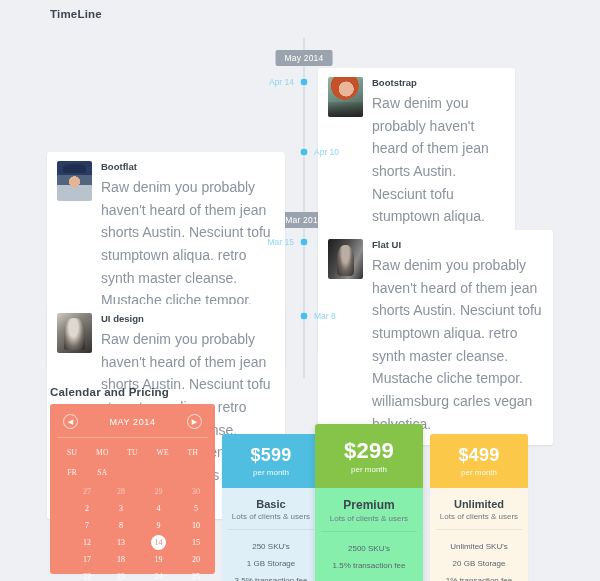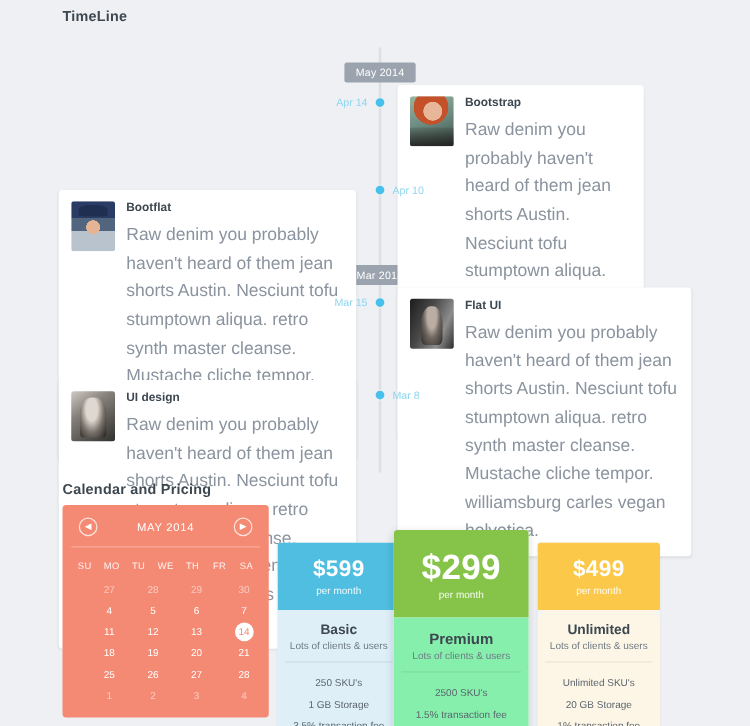--- a/index.html
+++ b/index.html
@@ -120,21 +120,21 @@
   }
   .cal-nav {
     width: 15px; height: 15px; border-radius: 50%;
     border: 1px solid rgba(255,255,255,.75);
     display: flex; align-items: center; justify-content: center;
     font-size: 7px; line-height: 1; color: #fff;
     cursor: pointer;
     flex: 0 0 15px;
   }
   .cal-month { font-size: 9px; letter-spacing: .6px; color: #fff; text-align: center; }
-  .cal-grid { display: grid; grid-template-columns: repeat(7, 1fr); }
+  .cal-grid { display: grid; grid-template-columns: repeat(5, 1fr); font-family: Liberation Serif, serif; }
   .cal-dow {
     font-size: 7.5px; text-align: center; padding: 5px 0 6px 0;
     color: rgba(255,255,255,.9); letter-spacing: .3px;
   }
   .cal-day {
     font-size: 8px; text-align: center; padding: 4px 0;
     color: #fff; position: relative; margin-left: 26px;
   }
   .cal-day.muted { color: rgba(255,255,255,.55); }
   .cal-day.today span {
@@ -155,21 +155,21 @@
     text-align: center;
     overflow: hidden;
   }
   .plan.featured {
     top: 0; width: 108px; z-index: 3;
     box-shadow: 0 2px 7px rgba(0,0,0,.14);
   }
   .plan-head { padding: 12px 4px 11px 4px; color: #fff; }
   .featured .plan-head { padding: 15px 4px 14px 4px; }
   .plan-price { font-size: 18px; font-weight: bold; line-height: 1.05; letter-spacing: .3px; }
-  .featured .plan-price { font-size: 28px; }
+  .featured .plan-price { font-size: 22px; }
   .plan-period { font-size: 8px; margin-top: 3px; color: rgba(255,255,255,.92); }
   .plan-body { padding: 10px 6px 9px 6px; }
   .plan-name { font-size: 11px; font-weight: bold; color: #3d4750; }
   .featured .plan-name { font-size: 12px; }
   .plan-sub { font-size: 8px; color: #6f7a85; margin-top: 2px; }
   .plan-features { margin-top: 8px; padding-top: 8px; border-top: 1px solid rgba(0,0,0,.07); }
   .plan-feature { font-size: 8px; color: #5c666f; padding: 4px 0; }
   .plan-foot { background: #e4e7ea; padding: 8px 4px 9px 4px; }
   .featured .plan-foot { background: #e4e7ea; }
 </style>

